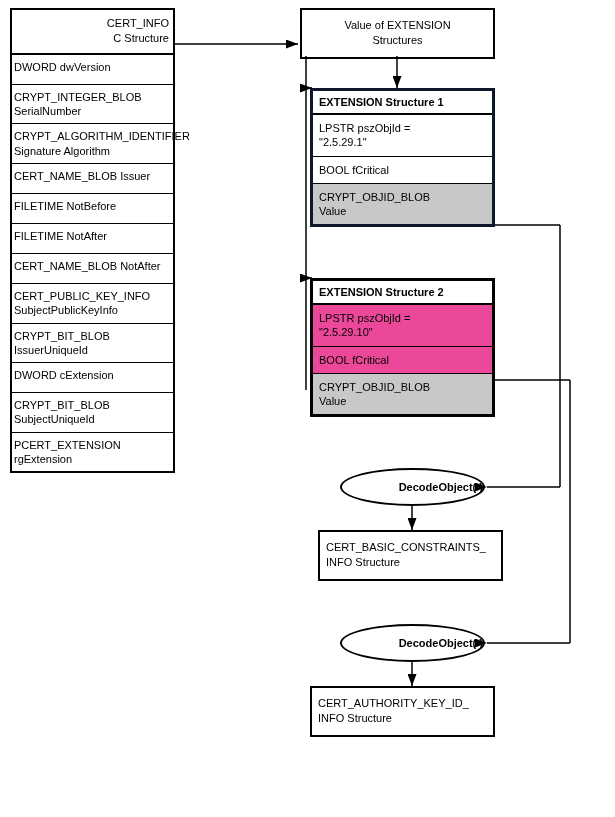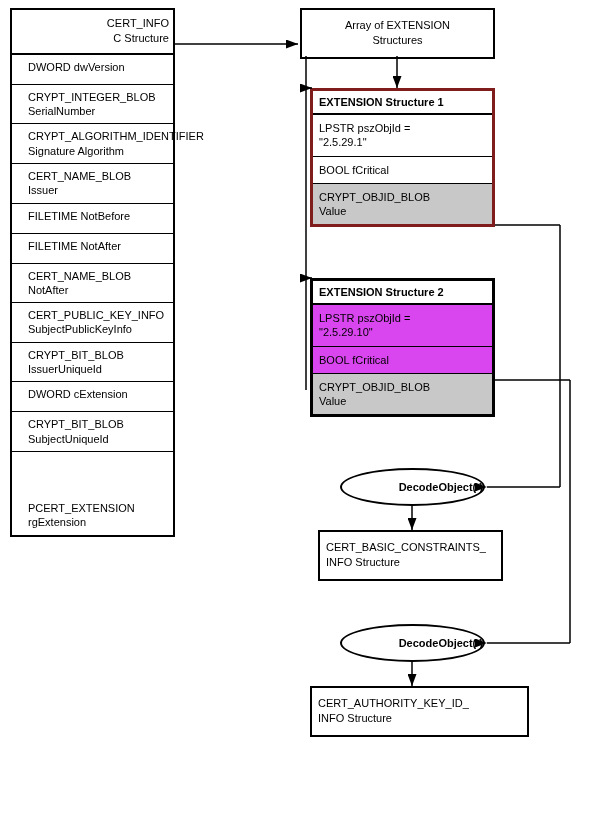--- a/index.html
+++ b/index.html
@@ -29,28 +29,27 @@
     }
     .cert-info-header {
       text-align: right;
       padding: 6px 4px;
       border-bottom: 2px solid #000;
       font-size: 11px;
       line-height: 1.4;
     }
     .cert-info-row {
       border-bottom: 1px solid #000;
-      padding: 5px 16px;
+      padding: 5px 2px;
       font-size: 11px;
       line-height: 1.3;
       min-height: 30px;
     }
     .cert-info-row:last-child {
       border-bottom: none;
-      margin-top: 44px;
     }
 
     
     .array-box {
       position: absolute;
       left: 300px;
       top: 8px;
       width: 195px;
       border: 2px solid #000;
       background: #fff;
@@ -59,21 +58,21 @@
       font-size: 11px;
       line-height: 1.4;
     }
 
     
     .ext1-box {
       position: absolute;
       left: 310px;
       top: 88px;
       width: 185px;
-      border: 3px solid #7f1d1d;
+      border: 3px solid #0f172a;
       background: #fff;
     }
     .ext1-header {
       background: #fff;
       border-bottom: 2px solid #000;
       padding: 5px 6px;
       font-size: 11px;
       font-weight: bold;
     }
     .ext1-row {
@@ -90,21 +89,21 @@
       background: #c8c8c8;
     }
 
     
     .ext2-box {
       position: absolute;
       left: 310px;
       top: 278px;
       width: 185px;
       border: 3px solid #000;
-      background: #d946ef;
+      background: #ec4899;
     }
     .ext2-header {
       background: #fff;
       border-bottom: 2px solid #000;
       padding: 5px 6px;
       font-size: 11px;
       font-weight: bold;
     }
     .ext2-row {
       border-bottom: 1px solid #000;
@@ -172,21 +171,21 @@
     <div class="cert-info-row">FILETIME NotAfter</div>
     <div class="cert-info-row">CERT_NAME_BLOB NotAfter</div>
     <div class="cert-info-row">CERT_PUBLIC_KEY_INFO SubjectPublicKeyInfo</div>
     <div class="cert-info-row">CRYPT_BIT_BLOB IssuerUniqueId</div>
     <div class="cert-info-row">DWORD cExtension</div>
     <div class="cert-info-row">CRYPT_BIT_BLOB SubjectUniqueId</div>
     <div class="cert-info-row">PCERT_EXTENSION rgExtension</div>
   </div>
 
   <div class="array-box">
-    <span>Array of EXTENSION</span><br>
+    <span>Value of EXTENSION</span><br>
     <span>Structures</span>
   </div>
 
   <div class="ext1-box">
     <div class="ext1-header">EXTENSION Structure 1</div>
     <div class="ext1-row" style="white-space:pre-line;">LPSTR  pszObjId =
 "2.5.29.1"</div>
     <div class="ext1-row">BOOL  fCritical</div>
     <div class="ext1-row-gray" style="white-space:pre-line;">CRYPT_OBJID_BLOB
 Value</div>
@@ -207,21 +206,21 @@
 
   <div class="result-box" style="left:318px; top:530px; width:185px;">
     <span>CERT_BASIC_CONSTRAINTS_</span><br>
     <span>INFO Structure</span>
   </div>
 
   <div class="oval" style="left:340px; top:624px; width:145px; height:38px;">
     <span>DecodeObject( )</span>
   </div>
 
-  <div class="result-box" style="left:310px; top:686px; width:219px;">
+  <div class="result-box" style="left:310px; top:686px; width:185px;">
     <span>CERT_AUTHORITY_KEY_ID_</span><br>
     <span>INFO Structure</span>
   </div>
 
   <svg class="arrows-svg">
     <defs>
       <marker id="arrowhead" markerWidth="8" markerHeight="6" refX="8" refY="3" orient="auto">
         <polygon points="0 0, 8 3, 0 6" fill="#000"></polygon>
       </marker>
       <marker id="arrowhead-left" markerWidth="8" markerHeight="6" refX="0" refY="3" orient="auto">

